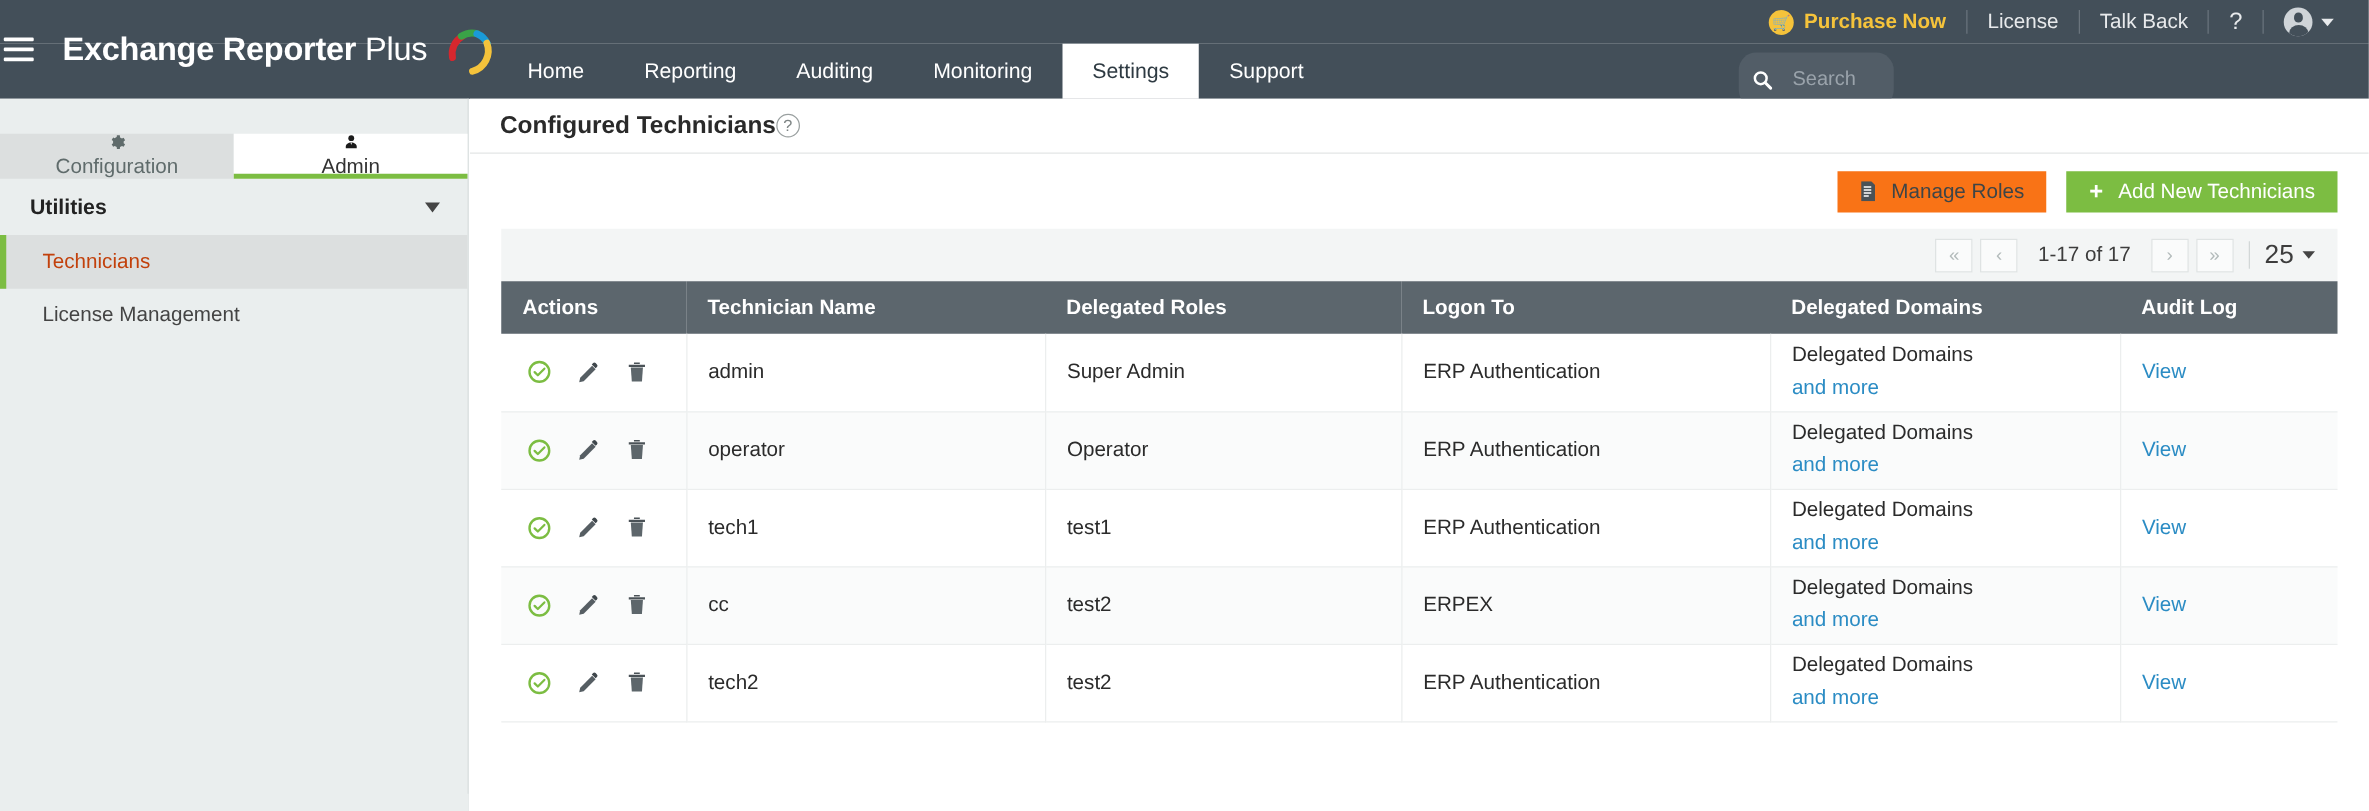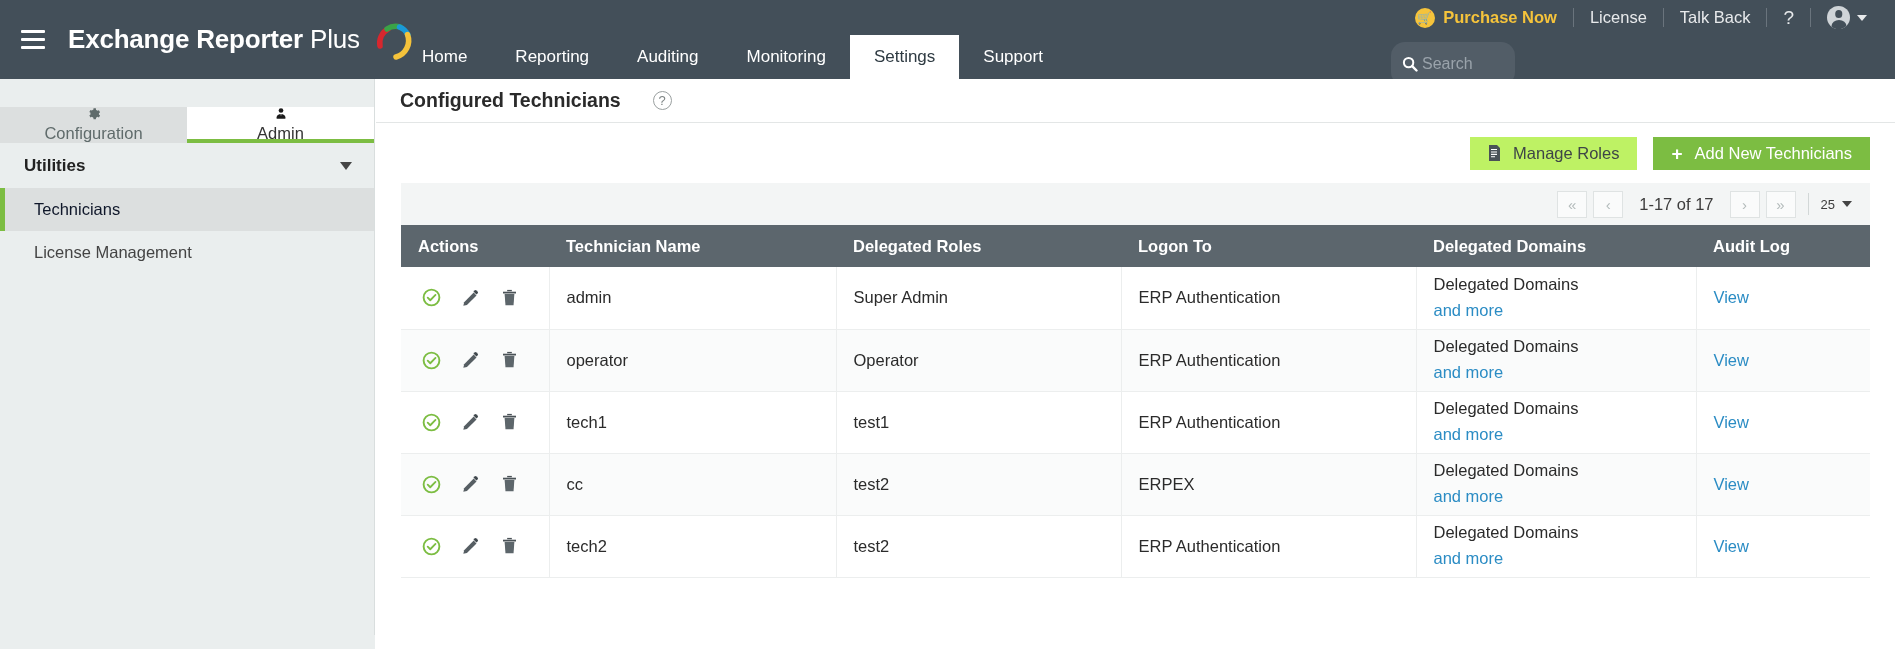--- a/index.html
+++ b/index.html
@@ -57,21 +57,20 @@
   
   .navbar {
     position: absolute; top: 35px; left: 0;
     width: 1895px; height: 44px;
     background: #434f59;
   }
   .brand {
     position: absolute; left: 0; top: -35px;
     width: 375px; height: 79px;
     display: flex; align-items: center; gap: 20px;
-    padding-left: 18px;
   }
   .hamburger { display: flex; flex-direction: column; gap: 5px; cursor: pointer; padding: 3px; }
   .hamburger span { display: block; width: 24px; height: 3px; background: #fff; border-radius: 1px; }
   .brand-text { font-size: 26px; color: #fff; white-space: nowrap; letter-spacing: -0.2px; }
   .brand-text b { font-weight: bold; }
   .brand-text i { font-style: normal; font-weight: 300; }
   .brand-logo { position: relative; width: 42px; height: 44px; margin-left: -6px; }
 
   .nav-tabs {
     position: absolute; left: 398px; top: 0;
@@ -80,21 +79,21 @@
   .nav-tab {
     display: flex; align-items: center; justify-content: center;
     padding: 0 24px; color: #fff; font-size: 17px;
     cursor: pointer; white-space: nowrap; height: 44px;
   }
   .nav-tab.active { background: #fff; color: #2e3a42; }
 
   .search-box {
     position: absolute; right: 380px; top: 7px;
     width: 124px; height: 44px; background: #525d67;
-    display: flex; align-items: center; gap: 4px; padding: 0 11px;
+    display: flex; align-items: center; gap: 16px; padding: 0 11px;
     cursor: text;
     border-radius: 14px;
   }
   .search-box .ph { color: #9aa3ab; font-size: 16px; }
   .org-btn {
     position: absolute; right: 0; top: 7px;
     height: 30px; background: #525d67;
     display: flex; align-items: center; gap: 11px;
     padding: 0 17px; color: #fff; font-size: 16.5px;
     cursor: pointer; white-space: nowrap;
@@ -127,73 +126,73 @@
     font-size: 17px; color: #222; font-weight: bold; cursor: pointer;
   }
   .arrow-r { width:0;height:0;border-top:5.5px solid transparent;border-bottom:5.5px solid transparent;border-left:7px solid #555; }
   .arrow-d { width:0;height:0;border-left:6.5px solid transparent;border-right:6.5px solid transparent;border-top:8px solid #444; }
 
   .side-item {
     height: 43px; display: flex; align-items: center;
     padding-left: 34px; font-size: 16.5px; color: #444;
     cursor: pointer; position: relative;
   }
-  .side-item.active { background: #dcdfdf; color: #0f172a; }
+  .side-item.active { background: #dcdfdf; color: #c2410c; }
   .side-item.active::before {
     content: ""; position: absolute; left: 0; top: 0;
     width: 5px; height: 100%; background: #7cbd42;
   }
 
   
   .main {
     position: absolute; left: 376px; top: 79px;
     width: 1519px; height: 570px;
     background: #fff; overflow: hidden;
   }
   .page-head {
-    height: 44px; display: flex; align-items: center; gap: 32px;
+    height: 44px; display: flex; align-items: center; gap: 0;
     padding-left: 24px; border-bottom: 1px solid #e3e6e6;
   }
   .page-title { font-size: 19.5px; color: #2a2a2a; font-weight: bold; }
   .help-ico {
     width: 19px; height: 19px; border-radius: 50%;
     border: 1.5px solid #9aa0a0; color: #7d8484;
     font-size: 13px; display: flex; align-items: center;
     justify-content: center; cursor: pointer;
   }
 
   .action-bar {
     height: 60px; display: flex; align-items: center;
     justify-content: flex-end; gap: 16px; padding-right: 25px;
   }
   .btn {
     height: 33px; display: inline-flex; align-items: center;
     gap: 12px; padding: 0 18px; font-size: 16.5px;
     cursor: pointer; white-space: nowrap;
   }
-  .btn-grey { background: #bef264; color: #3e4547; }
+  .btn-grey { background: #f97316; color: #3e4547; }
   .btn-green { background: #7cbd42; color: #fff; }
   .doc-ico { width:13px;height:16px;display:block; }
   .plus-ico { font-size: 19px; line-height: 1; font-weight: bold; }
 
   
   .pager-bar {
     margin: 0 25px; height: 42px; background: #f3f5f5;
     display: flex; align-items: center; justify-content: flex-end;
     padding-right: 10px; gap: 0;
   }
   .pg-btn {
     width: 30px; height: 27px; background: #fafbfb;
     border: 1px solid #dfe3e3; color: #b3bbbb;
     display: flex; align-items: center; justify-content: center;
     font-size: 15px; cursor: pointer; margin: 0 3px;
   }
   .pg-info { font-size: 16.5px; color: #3d3d3d; padding: 0 13px; white-space: nowrap; }
   .pg-div { width: 1px; height: 22px; background: #d2d7d7; margin: 0 12px 0 9px; }
-  .pg-size { display: flex; align-items: center; gap: 7px; font-size: 13px; color: #3d3d3d; cursor: pointer; padding-right: 8px; }
+  .pg-size { display: flex; align-items: center; gap: 7px; font-size: 21px; color: #3d3d3d; cursor: pointer; padding-right: 8px; }
   .caret-sm { width:0;height:0;border-left:5px solid transparent;border-right:5px solid transparent;border-top:6px solid #444; }
 
   
   .tbl-wrap { margin: 0 25px; }
   table.tech { width: 100%; border-collapse: collapse; table-layout: fixed; }
   table.tech thead th {
     background: #5c666d; color: #fff; font-size: 16.5px;
     font-weight: bold; text-align: left; height: 42px;
     padding: 0 0 0 17px;
   }

